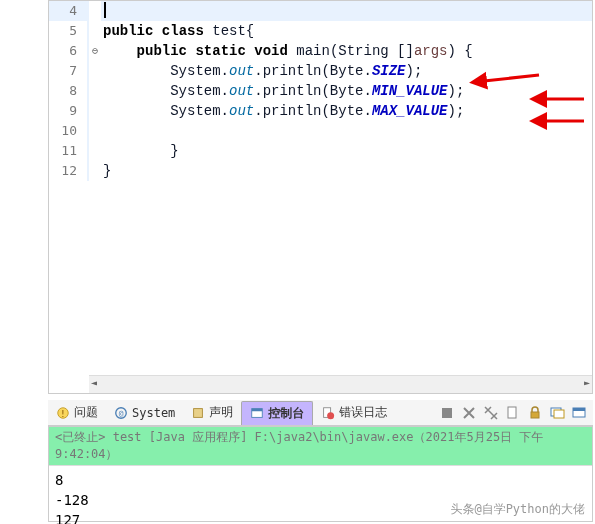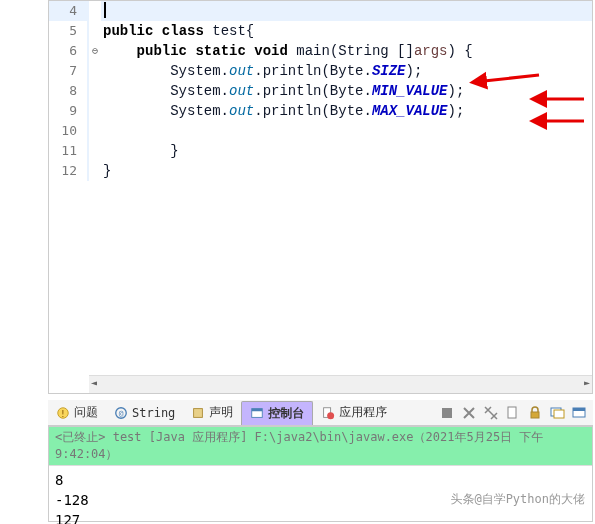--- a/index.html
+++ b/index.html
@@ -25,21 +25,21 @@
 .arrow-red svg { overflow: visible; }
 .tabs-bar { position: absolute; top: 400px; left: 48px; right: 2px; height: 26px; background: #f5f5f5; border-bottom: 1px solid #ccc; display: flex; align-items: center; }
 .tab { display: inline-flex; align-items: center; gap: 4px; padding: 3px 8px; font-size: 12px; color: #333; cursor: pointer; }
 .tab-active { background: #c4b5fd; border: 1px solid #aaa; border-bottom: none; border-radius: 2px 2px 0 0; font-weight: bold; }
 .tab-icon { width: 14px; height: 14px; display: inline-block; }
 .toolbar-icons { margin-left: auto; display: flex; gap: 6px; padding-right: 6px; }
 .tool-icon { width: 16px; height: 16px; cursor: pointer; display: inline-flex; align-items: center; justify-content: center; }
 .console-area { position: absolute; top: 426px; left: 48px; right: 2px; bottom: 2px; background: #fff; border: 1px solid #ccc; }
 .console-header { background: #86efac; padding: 2px 6px; font-size: 12px; color: #777; border-bottom: 1px solid #ddd; }
 .console-output { padding: 4px 6px; font-family: Consolas, monospace; font-size: 14px; line-height: 20px; }
-.watermark { position: absolute; bottom: 16px; right: 10px; font-size: 12px; color: #999; }
+.watermark { position: absolute; bottom: 6px; right: 10px; font-size: 12px; color: #999; }
 </style>
 </head>
 <body>
 
 <div class="editor-area">
   <div class="code-content">
     <div class="line-row">
       <div class="gutter gutter-current">4</div>
       <div class="fold-gutter"></div>
       <div class="code-cell code-current"><span class="cursor"></span></div>
@@ -115,41 +115,41 @@
           <circle cx="8" cy="8" r="6" fill="#f9d65c" stroke="#c09820"></circle>
           <text x="8" y="12" text-anchor="middle" font-size="10" fill="#805000">!</text>
         </svg></span>
     <span>问题</span>
   </div>
   <div class="tab">
     <span class="tab-icon"><svg viewBox="0 0 16 16">
           <circle cx="8" cy="8" r="6" fill="none" stroke="#4a7fb5" stroke-width="1.5"></circle>
           <text x="8" y="11" text-anchor="middle" font-size="9" fill="#4a7fb5">@</text>
         </svg></span>
-    <span>String</span>
+    <span>System</span>
   </div>
   <div class="tab">
     <span class="tab-icon"><svg viewBox="0 0 16 16">
           <rect x="3" y="3" width="10" height="10" fill="#e8d088" stroke="#aa8830"></rect>
         </svg></span>
     <span>声明</span>
   </div>
   <div class="tab tab-active">
     <span class="tab-icon"><svg viewBox="0 0 16 16">
           <rect x="2" y="3" width="12" height="10" fill="#fff" stroke="#4a7fb5"></rect>
           <rect x="2" y="3" width="12" height="3" fill="#4a7fb5"></rect>
         </svg></span>
     <span>控制台</span>
   </div>
   <div class="tab">
     <span class="tab-icon"><svg viewBox="0 0 16 16">
           <rect x="3" y="2" width="8" height="11" fill="#fff" stroke="#888"></rect>
           <circle cx="11" cy="11" r="4" fill="#e05050"></circle>
         </svg></span>
-    <span>应用程序</span>
+    <span>错误日志</span>
   </div>
   <div class="toolbar-icons">
     <span class="tool-icon">
         <svg viewBox="0 0 16 16">
           <rect x="3" y="3" width="10" height="10" fill="#888"></rect>
         </svg>
       </span>
     <span class="tool-icon">
         <svg viewBox="0 0 16 16">
           <path d="M3 3 L13 13 M13 3 L3 13" stroke="#888" stroke-width="2"></path>

